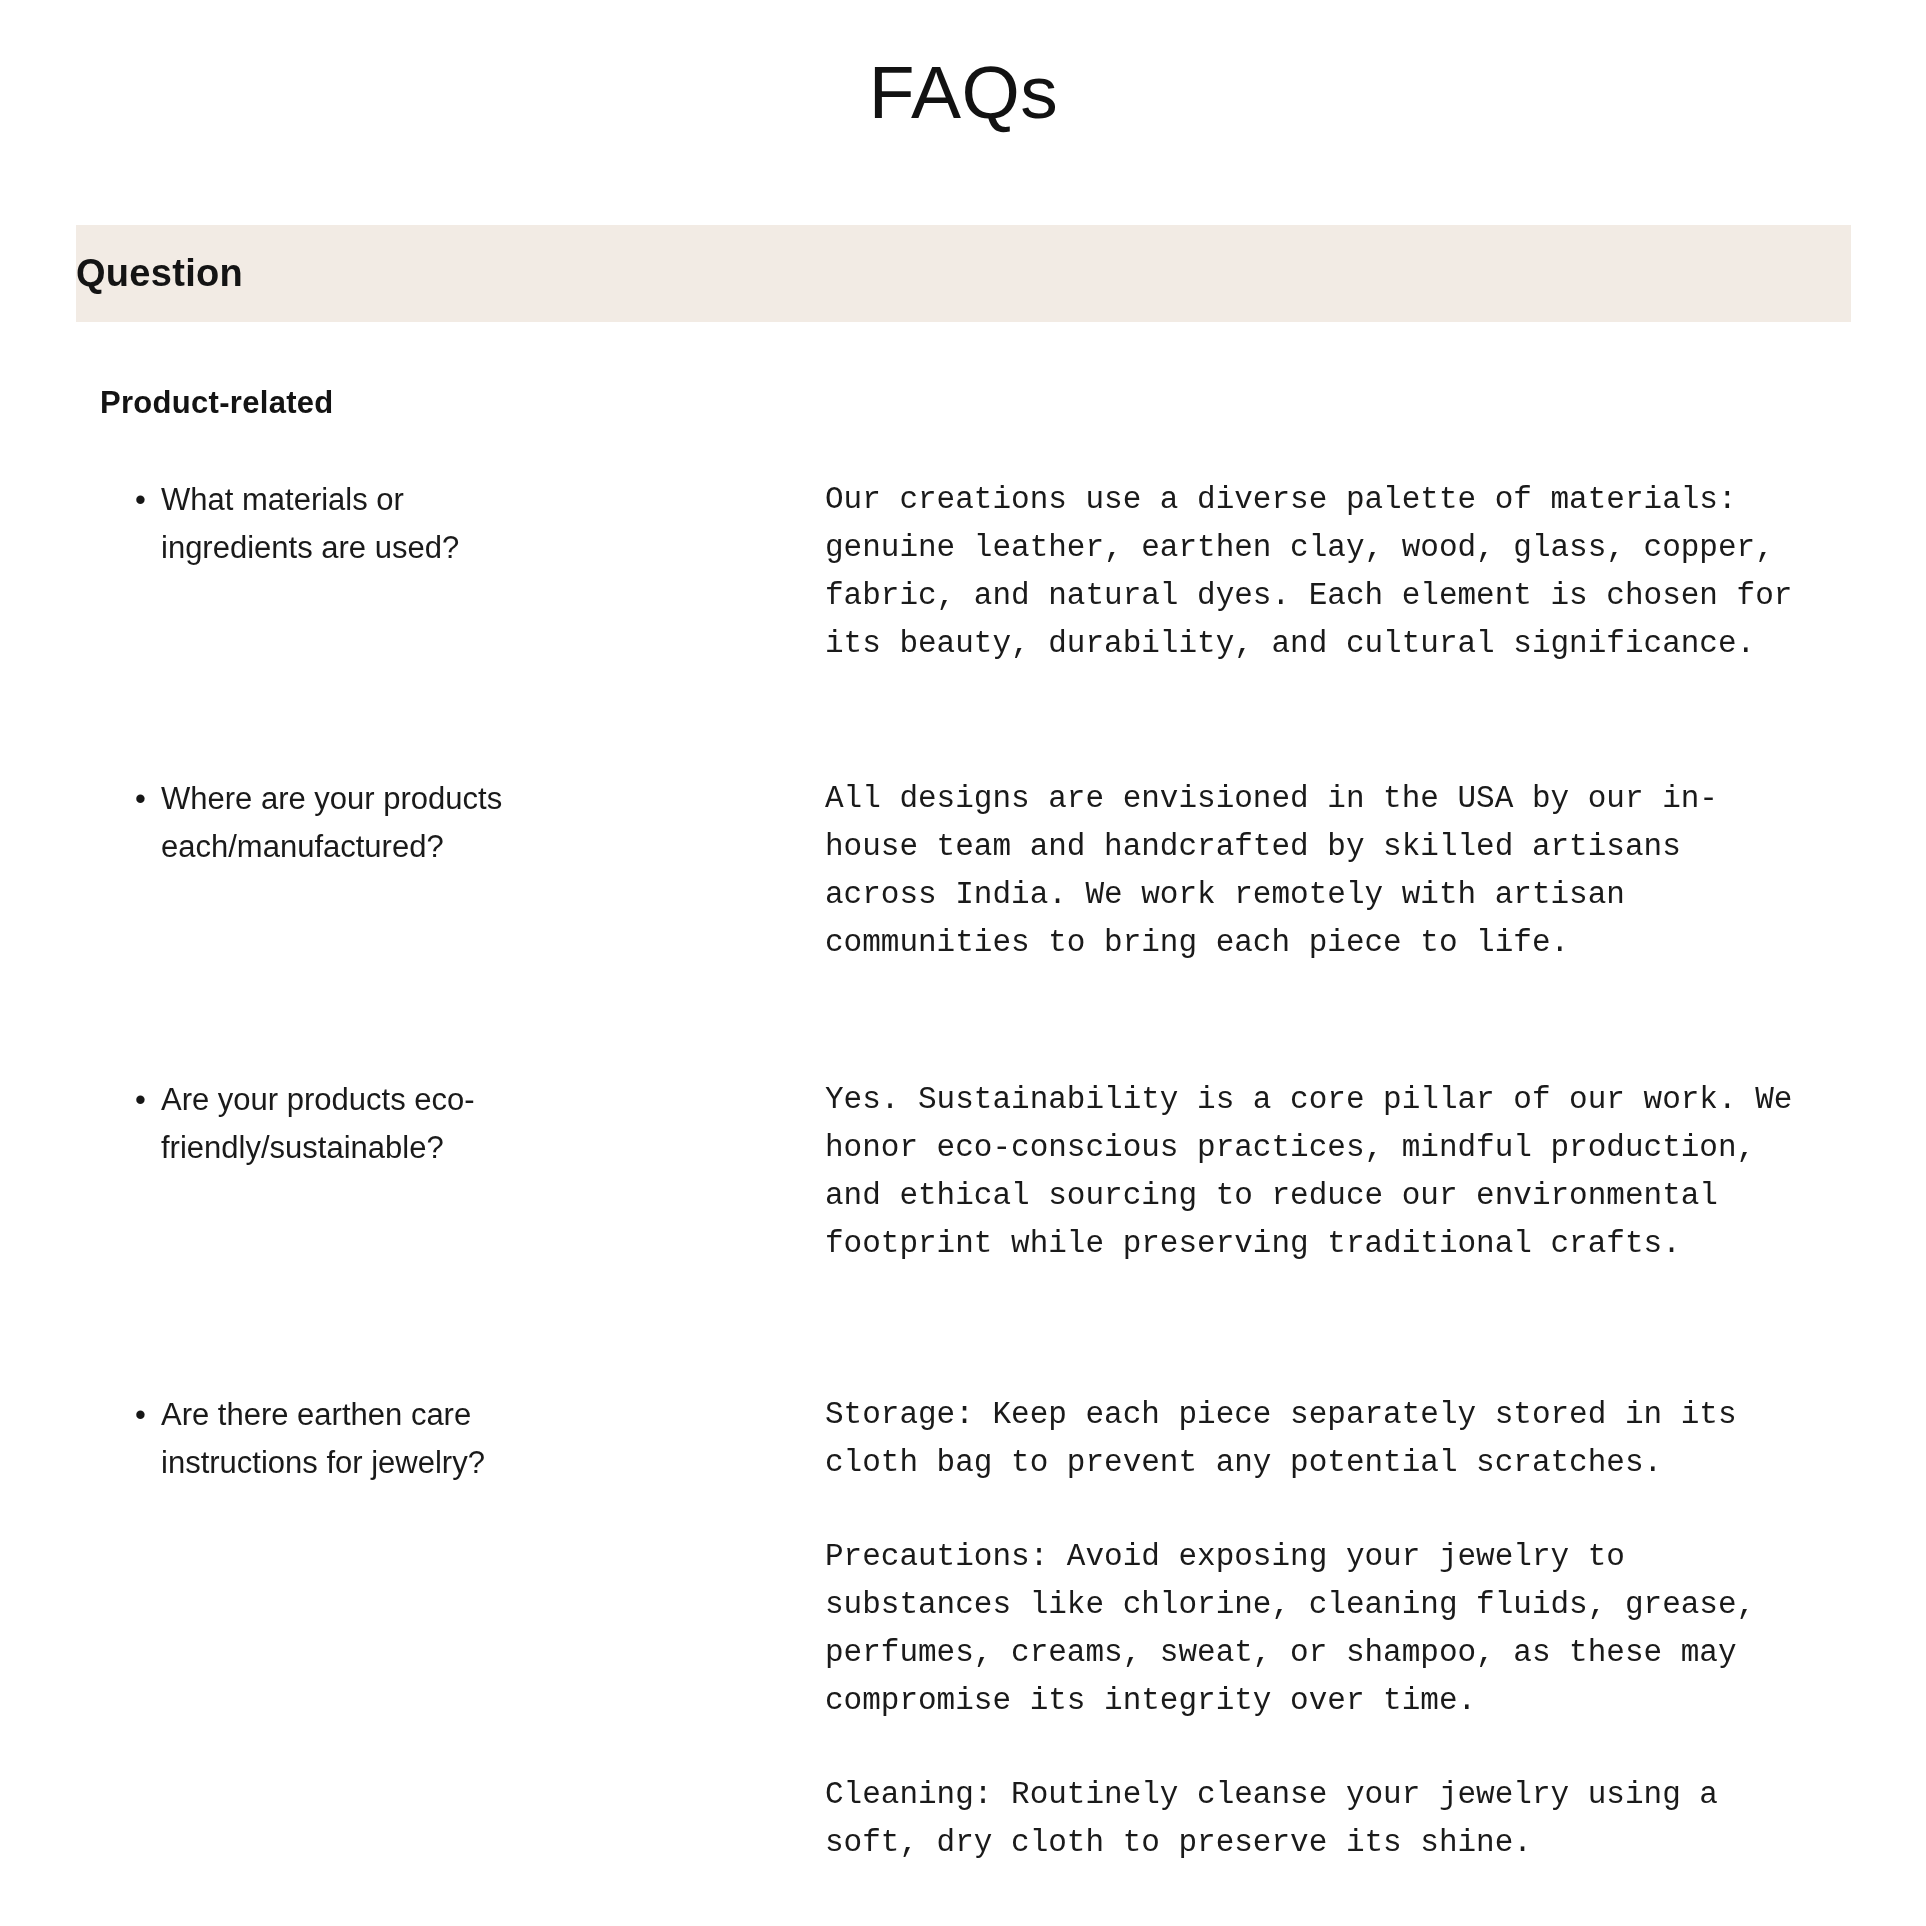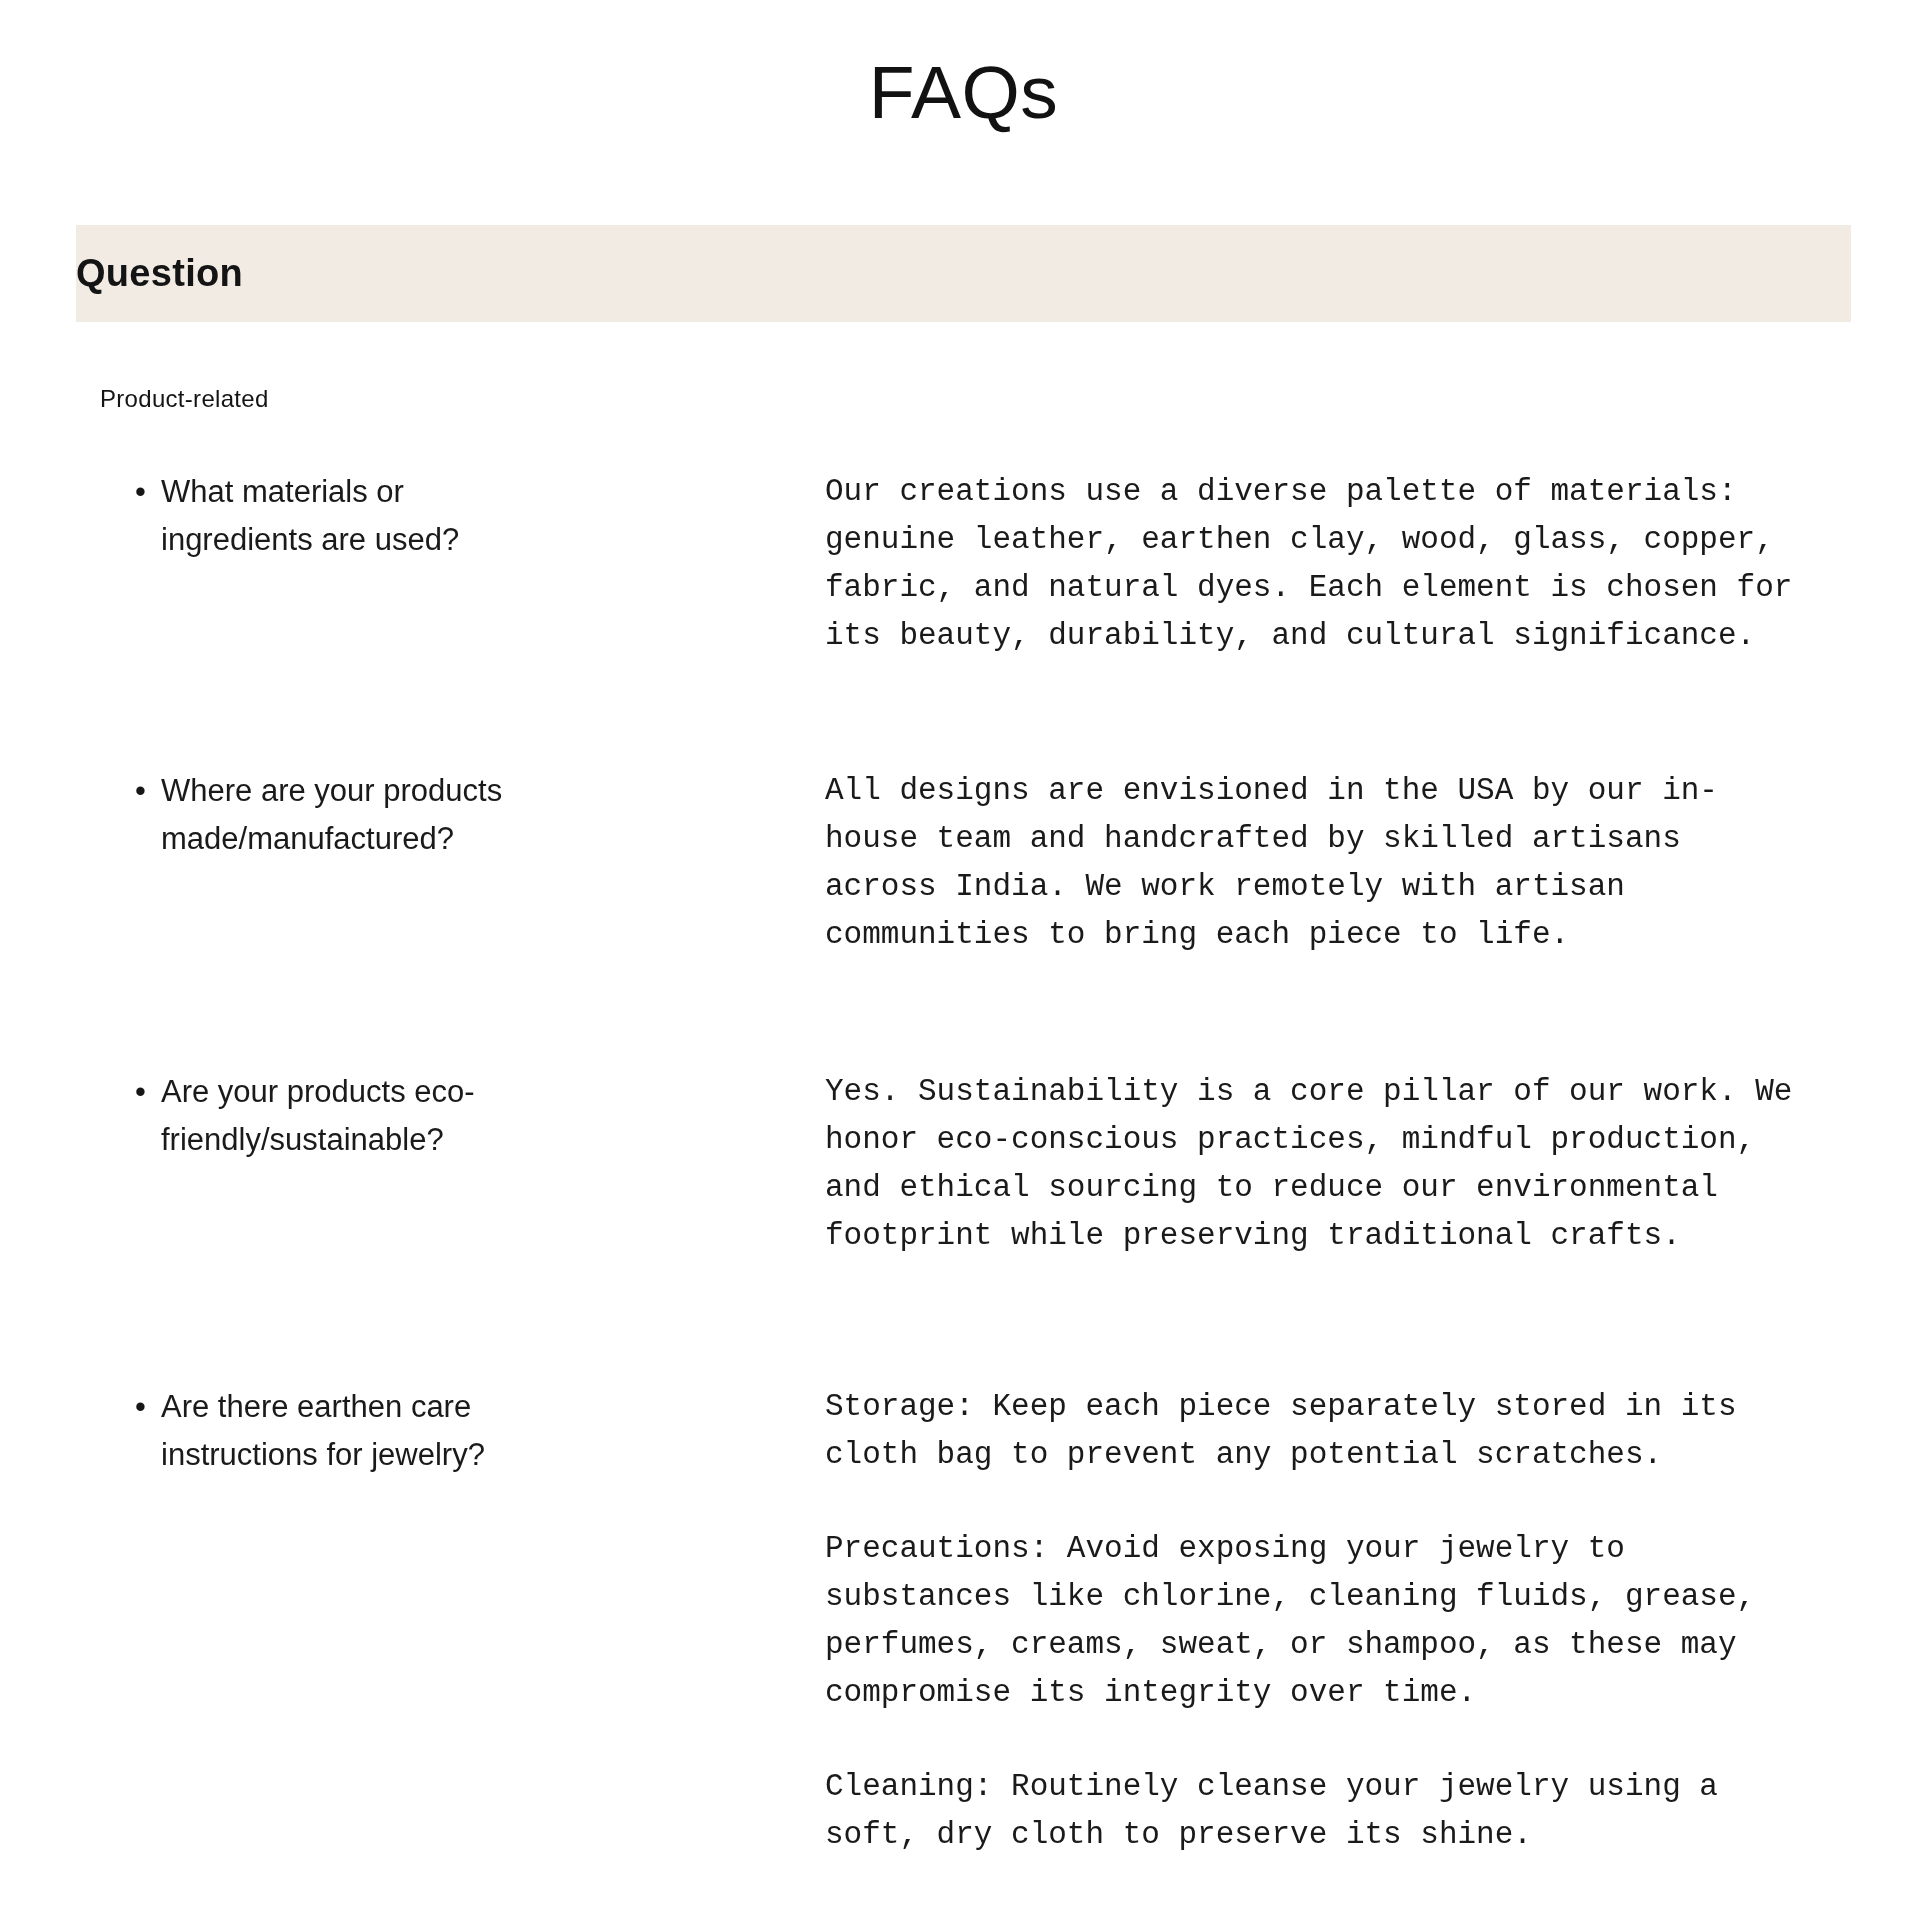--- a/index.html
+++ b/index.html
@@ -42,22 +42,22 @@
     font-weight: 700;
     color: #141414;
     letter-spacing: 0.3px;
   }
   .content {
     margin: 0 76px;
     padding-left: 24px;
   }
   .section {
     margin: 63px 0 0 0;
-    font-size: 24px;
-    font-weight: 400;
+    font-size: 31px;
+    font-weight: 700;
     color: #141414;
     letter-spacing: 0.3px;
   }
   .faq-row {
     display: grid;
     grid-template-columns: 725px 1fr;
     margin-top: 55px;
     margin-bottom: 48px;
   }
   .q-cell {
@@ -117,21 +117,21 @@
         <div class="q-text">What materials or ingredients are used?</div>
       </div>
       <div class="a-cell">
         <p>Our creations use a diverse palette of materials: genuine leather, earthen clay, wood, glass, copper, fabric, and natural dyes. Each element is chosen for its beauty, durability, and cultural significance.</p>
       </div>
     </div>
 
     <div class="faq-row row-gap-2">
       <div class="q-cell">
         <span class="bullet">•</span>
-        <div class="q-text">Where are your products made/manufactured?</div>
+        <div class="q-text">Where are your products each/manufactured?</div>
       </div>
       <div class="a-cell">
         <p>All designs are envisioned in the USA by our in-house team and handcrafted by skilled artisans across India. We work remotely with artisan communities to bring each piece to life.</p>
       </div>
     </div>
 
     <div class="faq-row row-gap-3">
       <div class="q-cell">
         <span class="bullet">•</span>
         <div class="q-text">Are your products eco-friendly/sustainable?</div>

